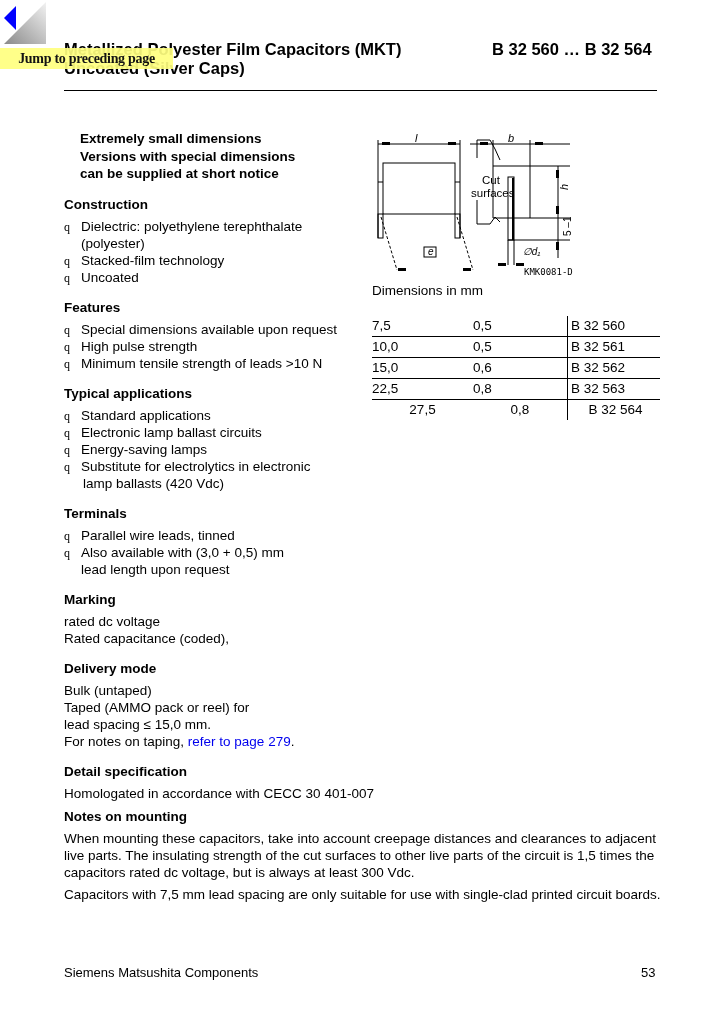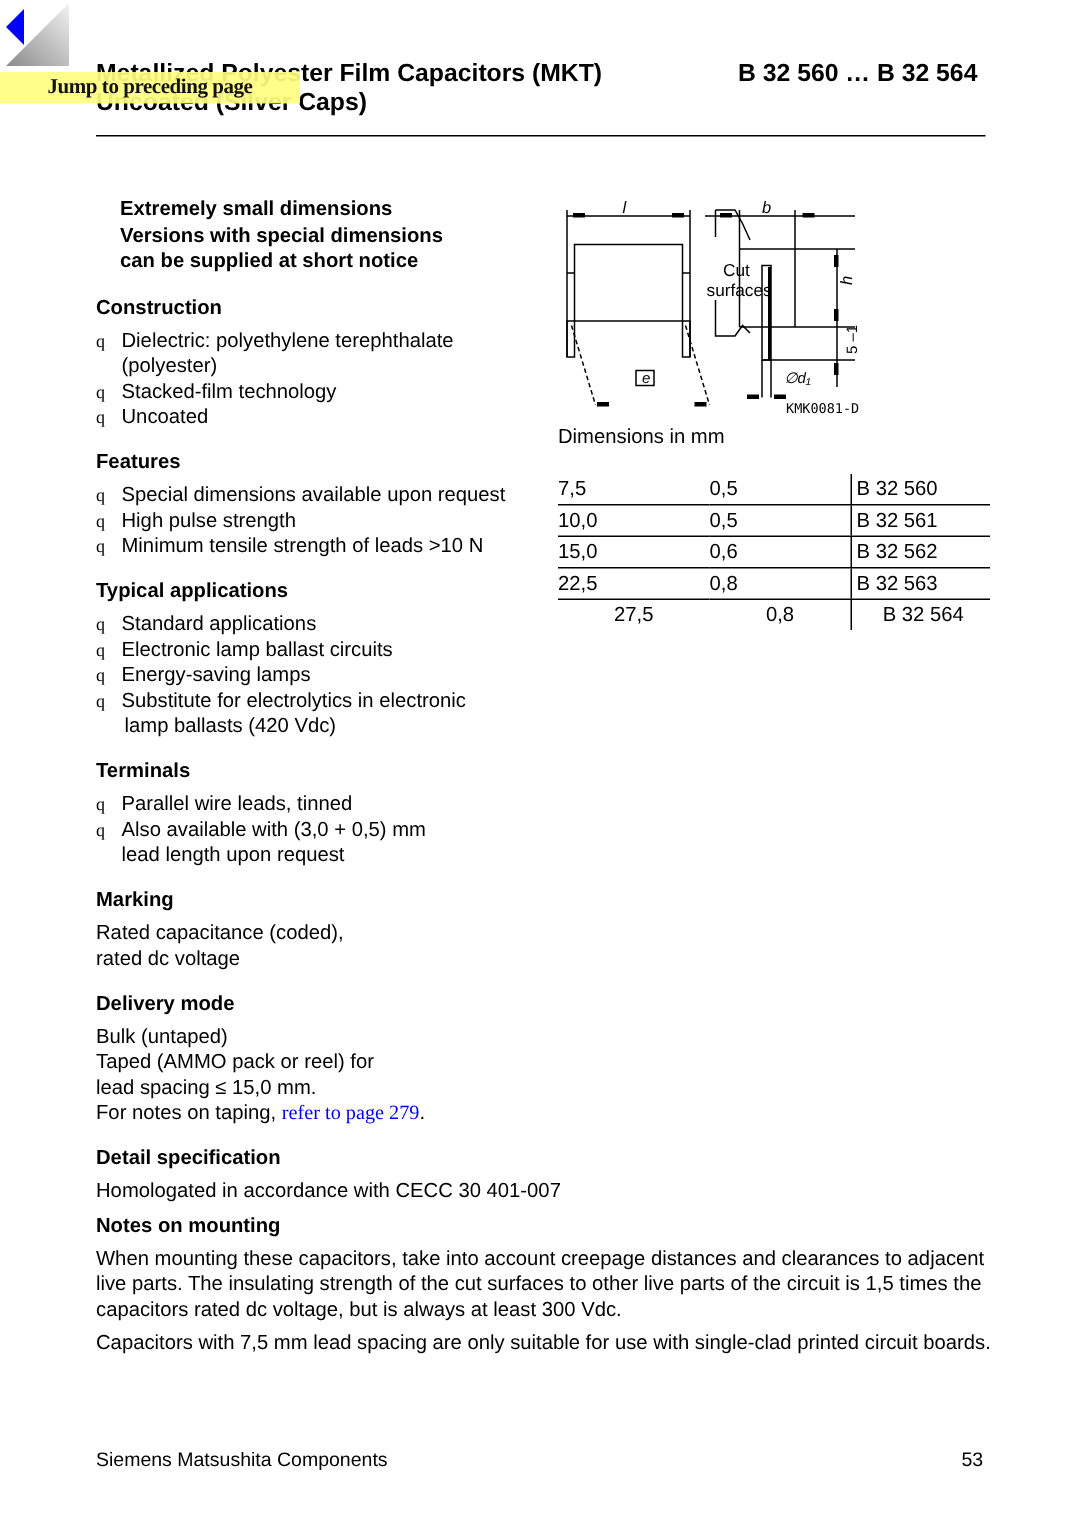--- a/index.html
+++ b/index.html
@@ -4,21 +4,21 @@
   <style>
     html, body { margin: 0; padding: 0; background: #ffffff; }
     body {
       width: 720px; height: 1012px; position: relative; overflow: hidden;
       font-family: "Liberation Sans", sans-serif; color: #000;
     }
     .abs { position: absolute; }
     
     .nav-icon { left: 2px; top: 2px; width: 44px; height: 42px; }
     .tooltip {
-      left: 0; top: 48px; width: 200px; height: 21px;
+      left: 0; top: 48px; width: 173px; height: 21px;
       background: #ffff80; border: 0; z-index: 5;
       font-family: "Liberation Serif", serif; font-size: 14px; font-weight: bold;
       line-height: 21px; text-align: center; color: #000; letter-spacing: -0.3px;
       opacity: 0.92;
     }
     .title {
       left: 64px; top: 40px; font-size: 16.5px; font-weight: bold; line-height: 19px;
     }
     .partno {
       left: 492px; top: 40px; font-size: 16.5px; font-weight: bold; line-height: 19px;
@@ -26,21 +26,21 @@
     .hr-top { left: 64px; top: 90px; width: 593px; height: 1px; background: #000; }
 
     .left-col { left: 64px; top: 130px; width: 300px; font-size: 13.5px; line-height: 17px; }
     .intro { font-weight: bold; font-size: 13.5px; line-height: 17.5px; margin-left: 16px; }
     .sec-h { font-weight: bold; font-size: 13.5px; margin-top: 13px; margin-bottom: 5px; }
     .bul { position: relative; padding-left: 17px; }
     .bul .q {
       position: absolute; left: 0; top: 1px; font-family: "Liberation Serif", serif;
       font-size: 12px;
     }
-    a.link { color: #0000ee; text-decoration: none; font-family: Liberation Serif, serif; }
+    a.link { color: #0000ee; text-decoration: none; }
 
     .diagram { left: 370px; top: 130px; width: 220px; height: 150px; }
     .dim-label { left: 372px; top: 283px; font-size: 13.5px; }
 
     table.types {
       position: absolute; left: 372px; top: 316px; border-collapse: collapse;
       font-size: 13.5px;
     }
     table.types td, table.types th {
       padding: 1px 0 2px 0; text-align: left; font-weight: normal; vertical-align: top;
@@ -147,22 +147,22 @@
     <span class="q">q</span>
     <span>Parallel wire leads, tinned</span>
   </div>
   <div class="bul">
     <span class="q">q</span>
     <div>Also available with (3,0 + 0,5) mm</div>
     <div>lead length upon request</div>
   </div>
 
   <div class="sec-h">Marking</div>
+  <div>rated dc voltage</div>
   <div>Rated capacitance (coded),</div>
-  <div>rated dc voltage</div>
 
   <div class="sec-h">Delivery mode</div>
   <div>Bulk (untaped)</div>
   <div>Taped (AMMO pack or reel) for</div>
   <div>lead spacing ≤ 15,0 mm.</div>
   <div><span>For notes on taping, </span><a class="link" href="#">refer to page 279</a><span>.</span></div>
 
   <div class="sec-h">Detail specification</div>
   <div style="width:400px">Homologated in accordance with CECC 30 401-007</div>
 </div>

